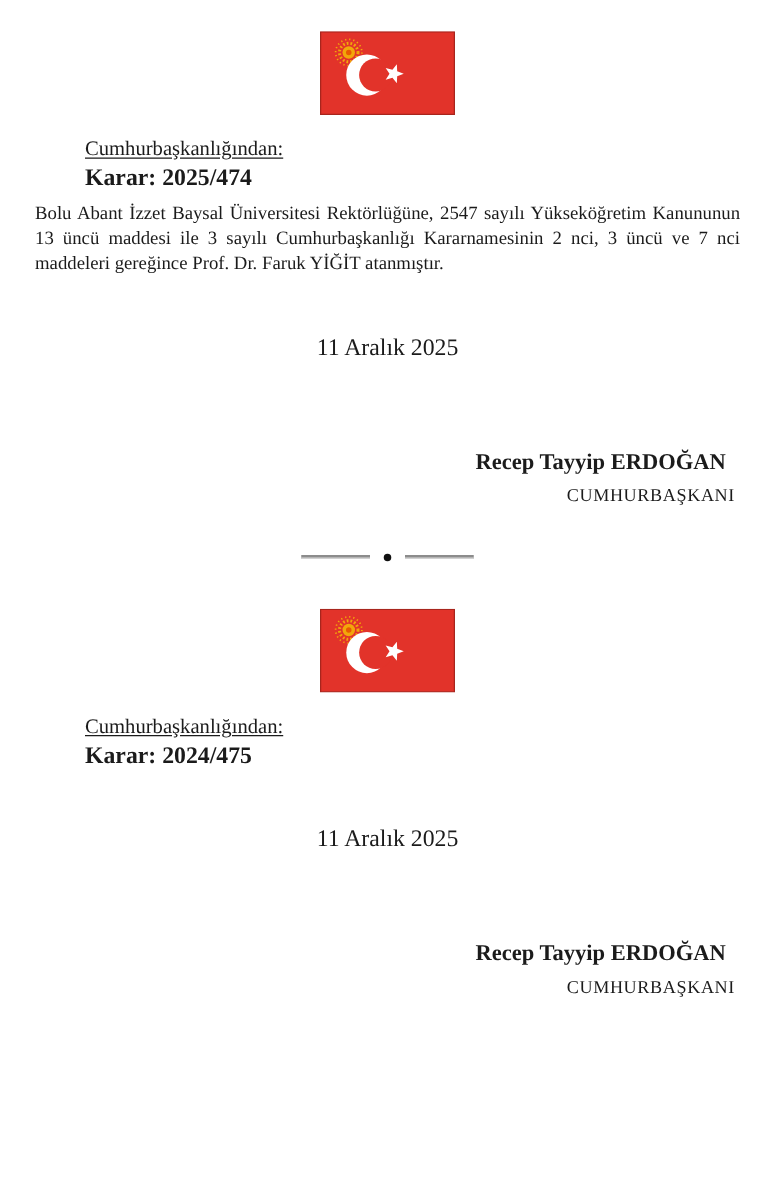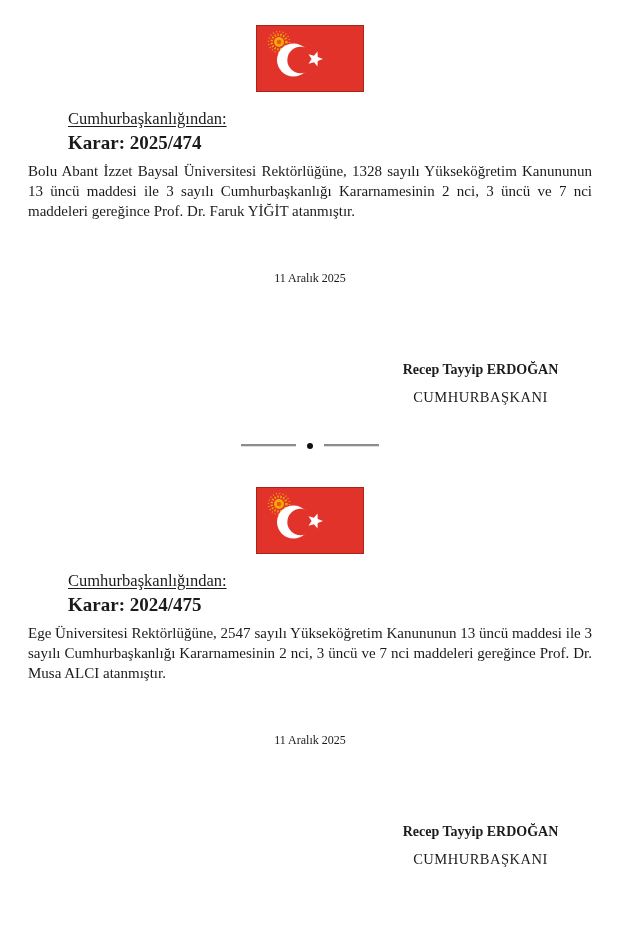--- a/index.html
+++ b/index.html
@@ -33,39 +33,40 @@
   }
   .body-par {
     margin: 9px 28px 0 28px;
     font-size: 15px;
     line-height: 20px;
     text-align: justify;
   }
   .date-line {
     margin-top: 48px;
     text-align: center;
-    font-size: 12px;
+    font-size: 19px;
     line-height: 19px;
   }
   .signature {
     width: 215px;
     margin: 72px 32px 0 auto;
     text-align: center;
   }
   .sig-name {
-    font-size: 14px;
+    font-size: 18px;
     font-weight: bold;
     line-height: 19px;
     text-align: center;
   }
   .sig-title {
     margin-top: 10px;
     font-size: 14.5px;
     line-height: 17px;
     letter-spacing: 0.5px;
+    text-align: right;
   }
   .separator {
     margin-top: 36px;
     height: 7px;
     display: flex;
     align-items: center;
     justify-content: center;
     gap: 11px;
   }
   .sep-line {
@@ -99,21 +100,21 @@
         </g>
         <g>
           <circle cx="37.5" cy="35" r="16.5" fill="#ffffff"></circle>
           <circle cx="44.5" cy="35" r="13.2" fill="#e2332a"></circle>
         </g>
         <polygon points="67,34 61.75,36 61.47,41.61 57.95,37.23 52.53,38.70 55.60,34 52.53,29.30 57.95,30.77 61.47,26.39 61.75,32" fill="#ffffff"></polygon>
       </svg>
     </div>
     <h2 class="heading">Cumhurbaşkanlığından:</h2>
     <p class="karar">Karar: 2025/474</p>
-    <p class="body-par">Bolu Abant İzzet Baysal Üniversitesi Rektörlüğüne, 1328 sayılı Yükseköğretim Kanununun 13 üncü maddesi ile 3 sayılı Cumhurbaşkanlığı Kararnamesinin 2 nci, 3 üncü ve 7 nci maddeleri gereğince Prof. Dr. Faruk YİĞİT atanmıştır.</p>
+    <p class="body-par">Bolu Abant İzzet Baysal Üniversitesi Rektörlüğüne, 2547 sayılı Yükseköğretim Kanununun 13 üncü maddesi ile 3 sayılı Cumhurbaşkanlığı Kararnamesinin 2 nci, 3 üncü ve 7 nci maddeleri gereğince Prof. Dr. Faruk YİĞİT atanmıştır.</p>
     <p class="date-line">11 Aralık 2025</p>
     <div class="signature">
       <div class="sig-name">Recep Tayyip ERDOĞAN</div>
       <div class="sig-title">CUMHURBAŞKANI</div>
     </div>
   </section>
 
   <div class="separator">
     <div class="sep-line"></div>
     <div class="sep-dot"></div>
@@ -132,21 +133,20 @@
         </g>
         <g>
           <circle cx="37.5" cy="35" r="16.5" fill="#ffffff"></circle>
           <circle cx="44.5" cy="35" r="13.2" fill="#e2332a"></circle>
         </g>
         <polygon points="67,34 61.75,36 61.47,41.61 57.95,37.23 52.53,38.70 55.60,34 52.53,29.30 57.95,30.77 61.47,26.39 61.75,32" fill="#ffffff"></polygon>
       </svg>
     </div>
     <h2 class="heading">Cumhurbaşkanlığından:</h2>
     <p class="karar">Karar: 2024/475</p>
-    <p class="body-par">Ege Üniversitesi Rektörlüğüne, 2547 sayılı Yükseköğretim Kanununun 13 üncü maddesi ile 3 sayılı Cumhurbaşkanlığı Kararnamesinin 2 nci, 3 üncü ve 7 nci maddeleri gereğince Prof. Dr. Musa ALCI atanmıştır.</p>
     <p class="date-line">11 Aralık 2025</p>
     <div class="signature">
       <div class="sig-name">Recep Tayyip ERDOĞAN</div>
       <div class="sig-title">CUMHURBAŞKANI</div>
     </div>
   </section>
 
 </div>
 
 </body></html>

